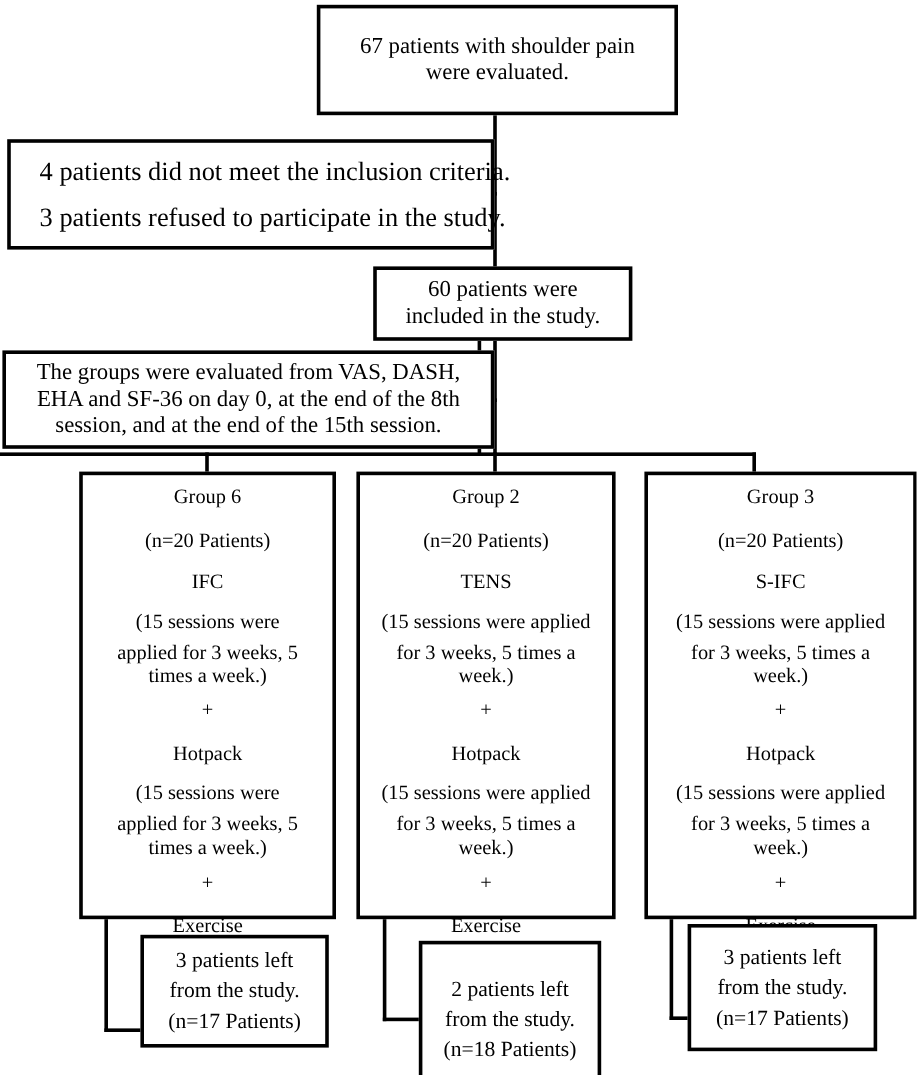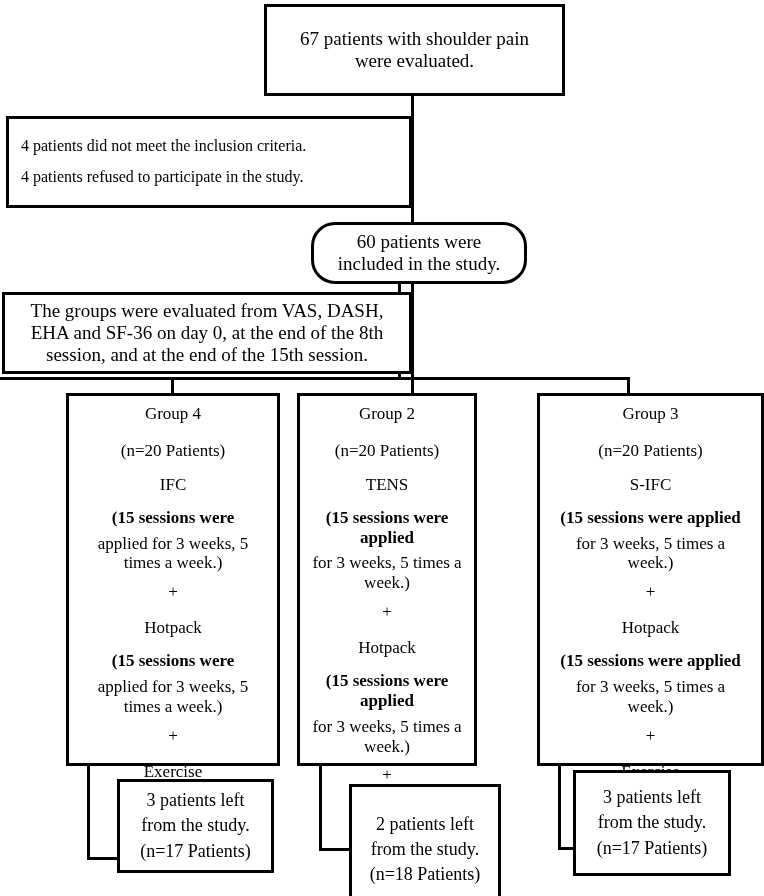--- a/index.html
+++ b/index.html
@@ -45,49 +45,48 @@
     display: block;
   }
 
   
   #node-enrolled {
     left: 264px; top: 4px; width: 301px; height: 92px;
     font-size: 19px;
   }
   #node-excluded {
     left: 6px; top: 116px; width: 406px; height: 92px;
-    font-size: 16px;
-    padding-left: 12px;
+    font-size: 22px;
+    padding-left: 24px;
     justify-content: center;
   }
   #node-excluded .line { margin: 6px 0; }
   #node-included {
     left: 311px; top: 222px; width: 216px; height: 62px;
     font-size: 19px;
-    border-radius: 24px;
   }
   #node-assessment {
     left: 2px; top: 292px; width: 410px; height: 82px;
     font-size: 19px;
     padding: 0 4px;
   }
   .group-box {
     top: 393px;
     height: 373px;
     font-size: 17px;
     padding: 8px 6px;
     justify-content: flex-start;
   }
   #node-group1 { left: 66px; width: 214px; }
-  #node-group2 { left: 297px; width: 180px; }
+  #node-group2 { left: 297px; width: 216px; }
   #node-group3 { left: 537px; width: 227px; }
   .group-box .g-head { margin-bottom: 10px; }
   .group-box .g-row { margin: 7px 0; }
   .group-box .plus { margin: 9px 0; }
-  .group-box .sessions { margin: 6px 0; font-weight: bold; }
+  .group-box .sessions { margin: 6px 0; }
 
   .dropout-box {
     font-size: 18px;
     padding: 4px 6px;
   }
   #node-dropout1 { left: 117px; top: 779px; width: 157px; height: 94px; }
   #node-dropout2 { left: 349px; top: 784px; width: 152px; height: 131px; }
   #node-dropout3 { left: 573px; top: 770px; width: 158px; height: 106px; }
   .dropout-box .d-line { margin: 2px 0; }
 
@@ -129,36 +128,36 @@
   <div class="conn v" style="left:558px; top:764px; height:86px;"></div>
   <div class="conn h" style="left:558px; top:847px; width:20px;"></div>
 
   <div class="node" id="node-enrolled">
     <span class="line">67 patients with shoulder pain</span>
     <span class="line">were evaluated.</span>
   </div>
 
   <div class="node left-align" id="node-excluded">
     <span class="line">4 patients did not meet the inclusion criteria.</span>
-    <span class="line">4 patients refused to participate in the study.</span>
+    <span class="line">3 patients refused to participate in the study.</span>
   </div>
 
   <div class="node" id="node-included">
     <span class="line">60 patients were</span>
     <span class="line">included in the study.</span>
   </div>
 
   <div class="node" id="node-assessment">
     <span class="line">The groups were evaluated from VAS, DASH,</span>
     <span class="line">EHA and SF-36 on day 0, at the end of the 8th</span>
     <span class="line">session, and at the end of the 15th session.</span>
   </div>
 
   <div class="node group-box" id="node-group1">
-    <span class="line g-head">Group 4</span>
+    <span class="line g-head">Group 6</span>
     <span class="line g-row">(n=20 Patients)</span>
     <span class="line g-row">IFC</span>
     <span class="wrapline sessions">(15 sessions were</span>
     <span class="wrapline">applied for 3 weeks, 5</span>
     <span class="wrapline">times a week.)</span>
     <span class="line plus">+</span>
     <span class="line g-row">Hotpack</span>
     <span class="wrapline sessions">(15 sessions were</span>
     <span class="wrapline">applied for 3 weeks, 5</span>
     <span class="wrapline">times a week.)</span>

